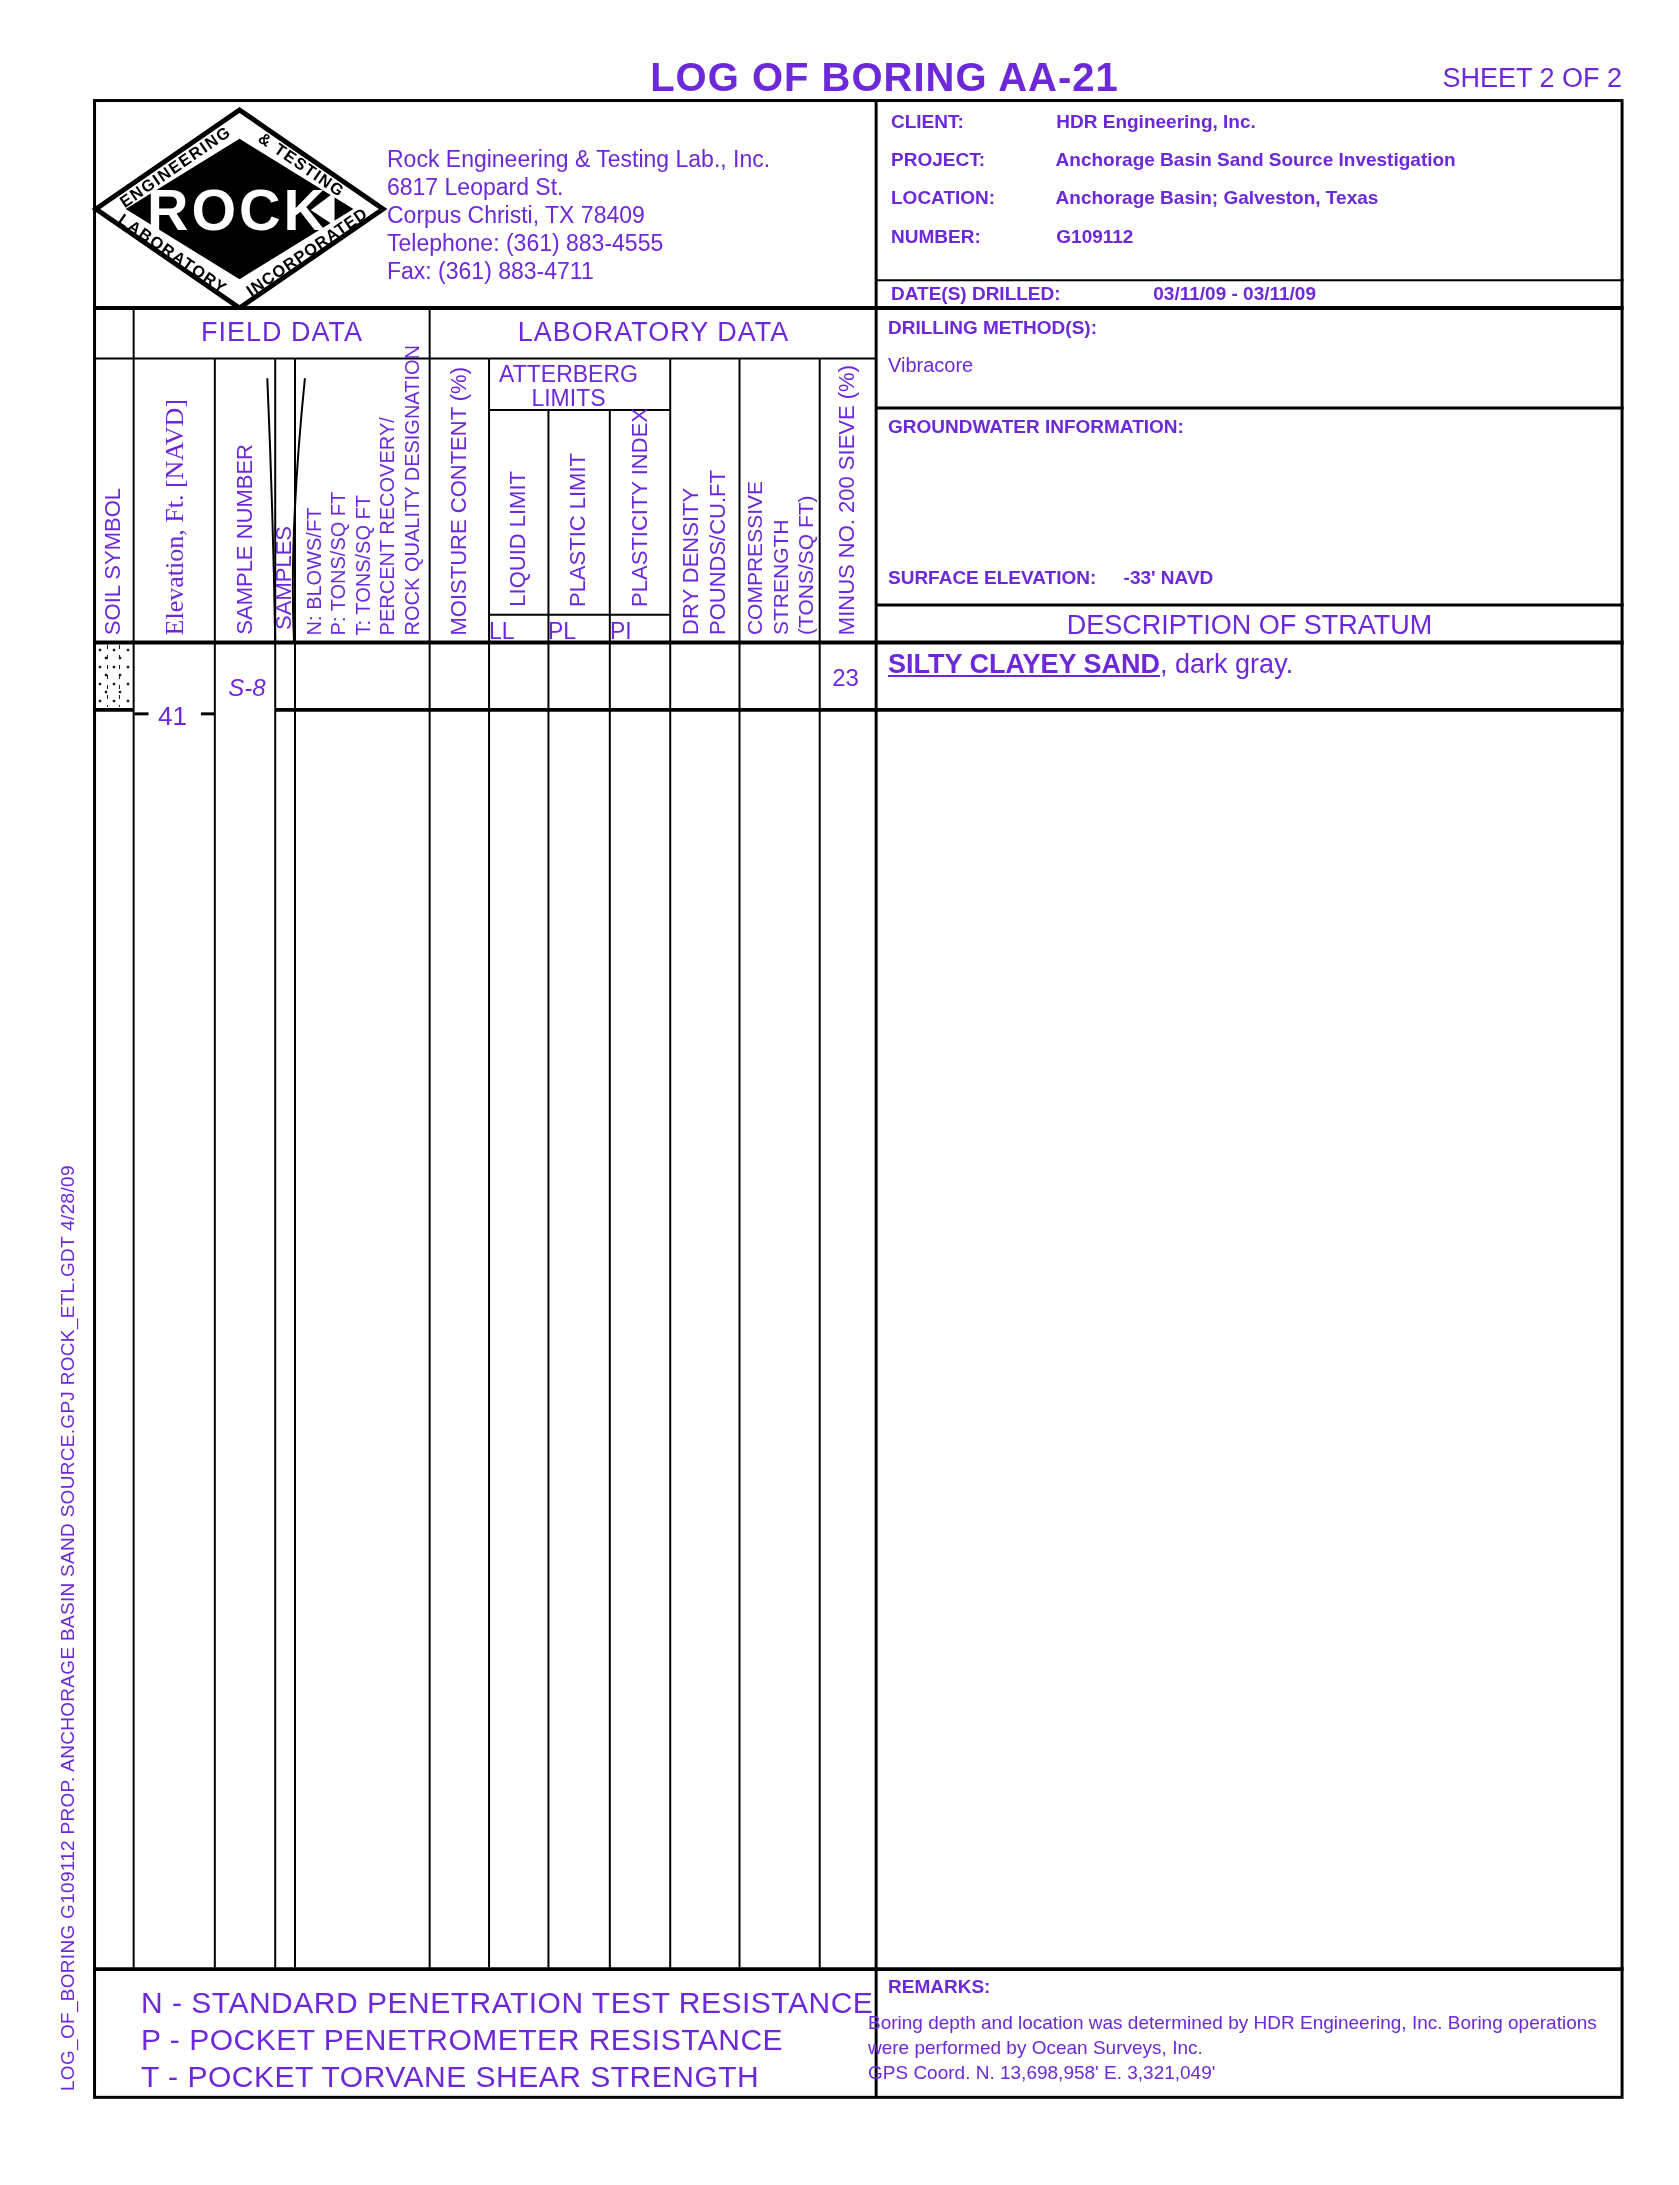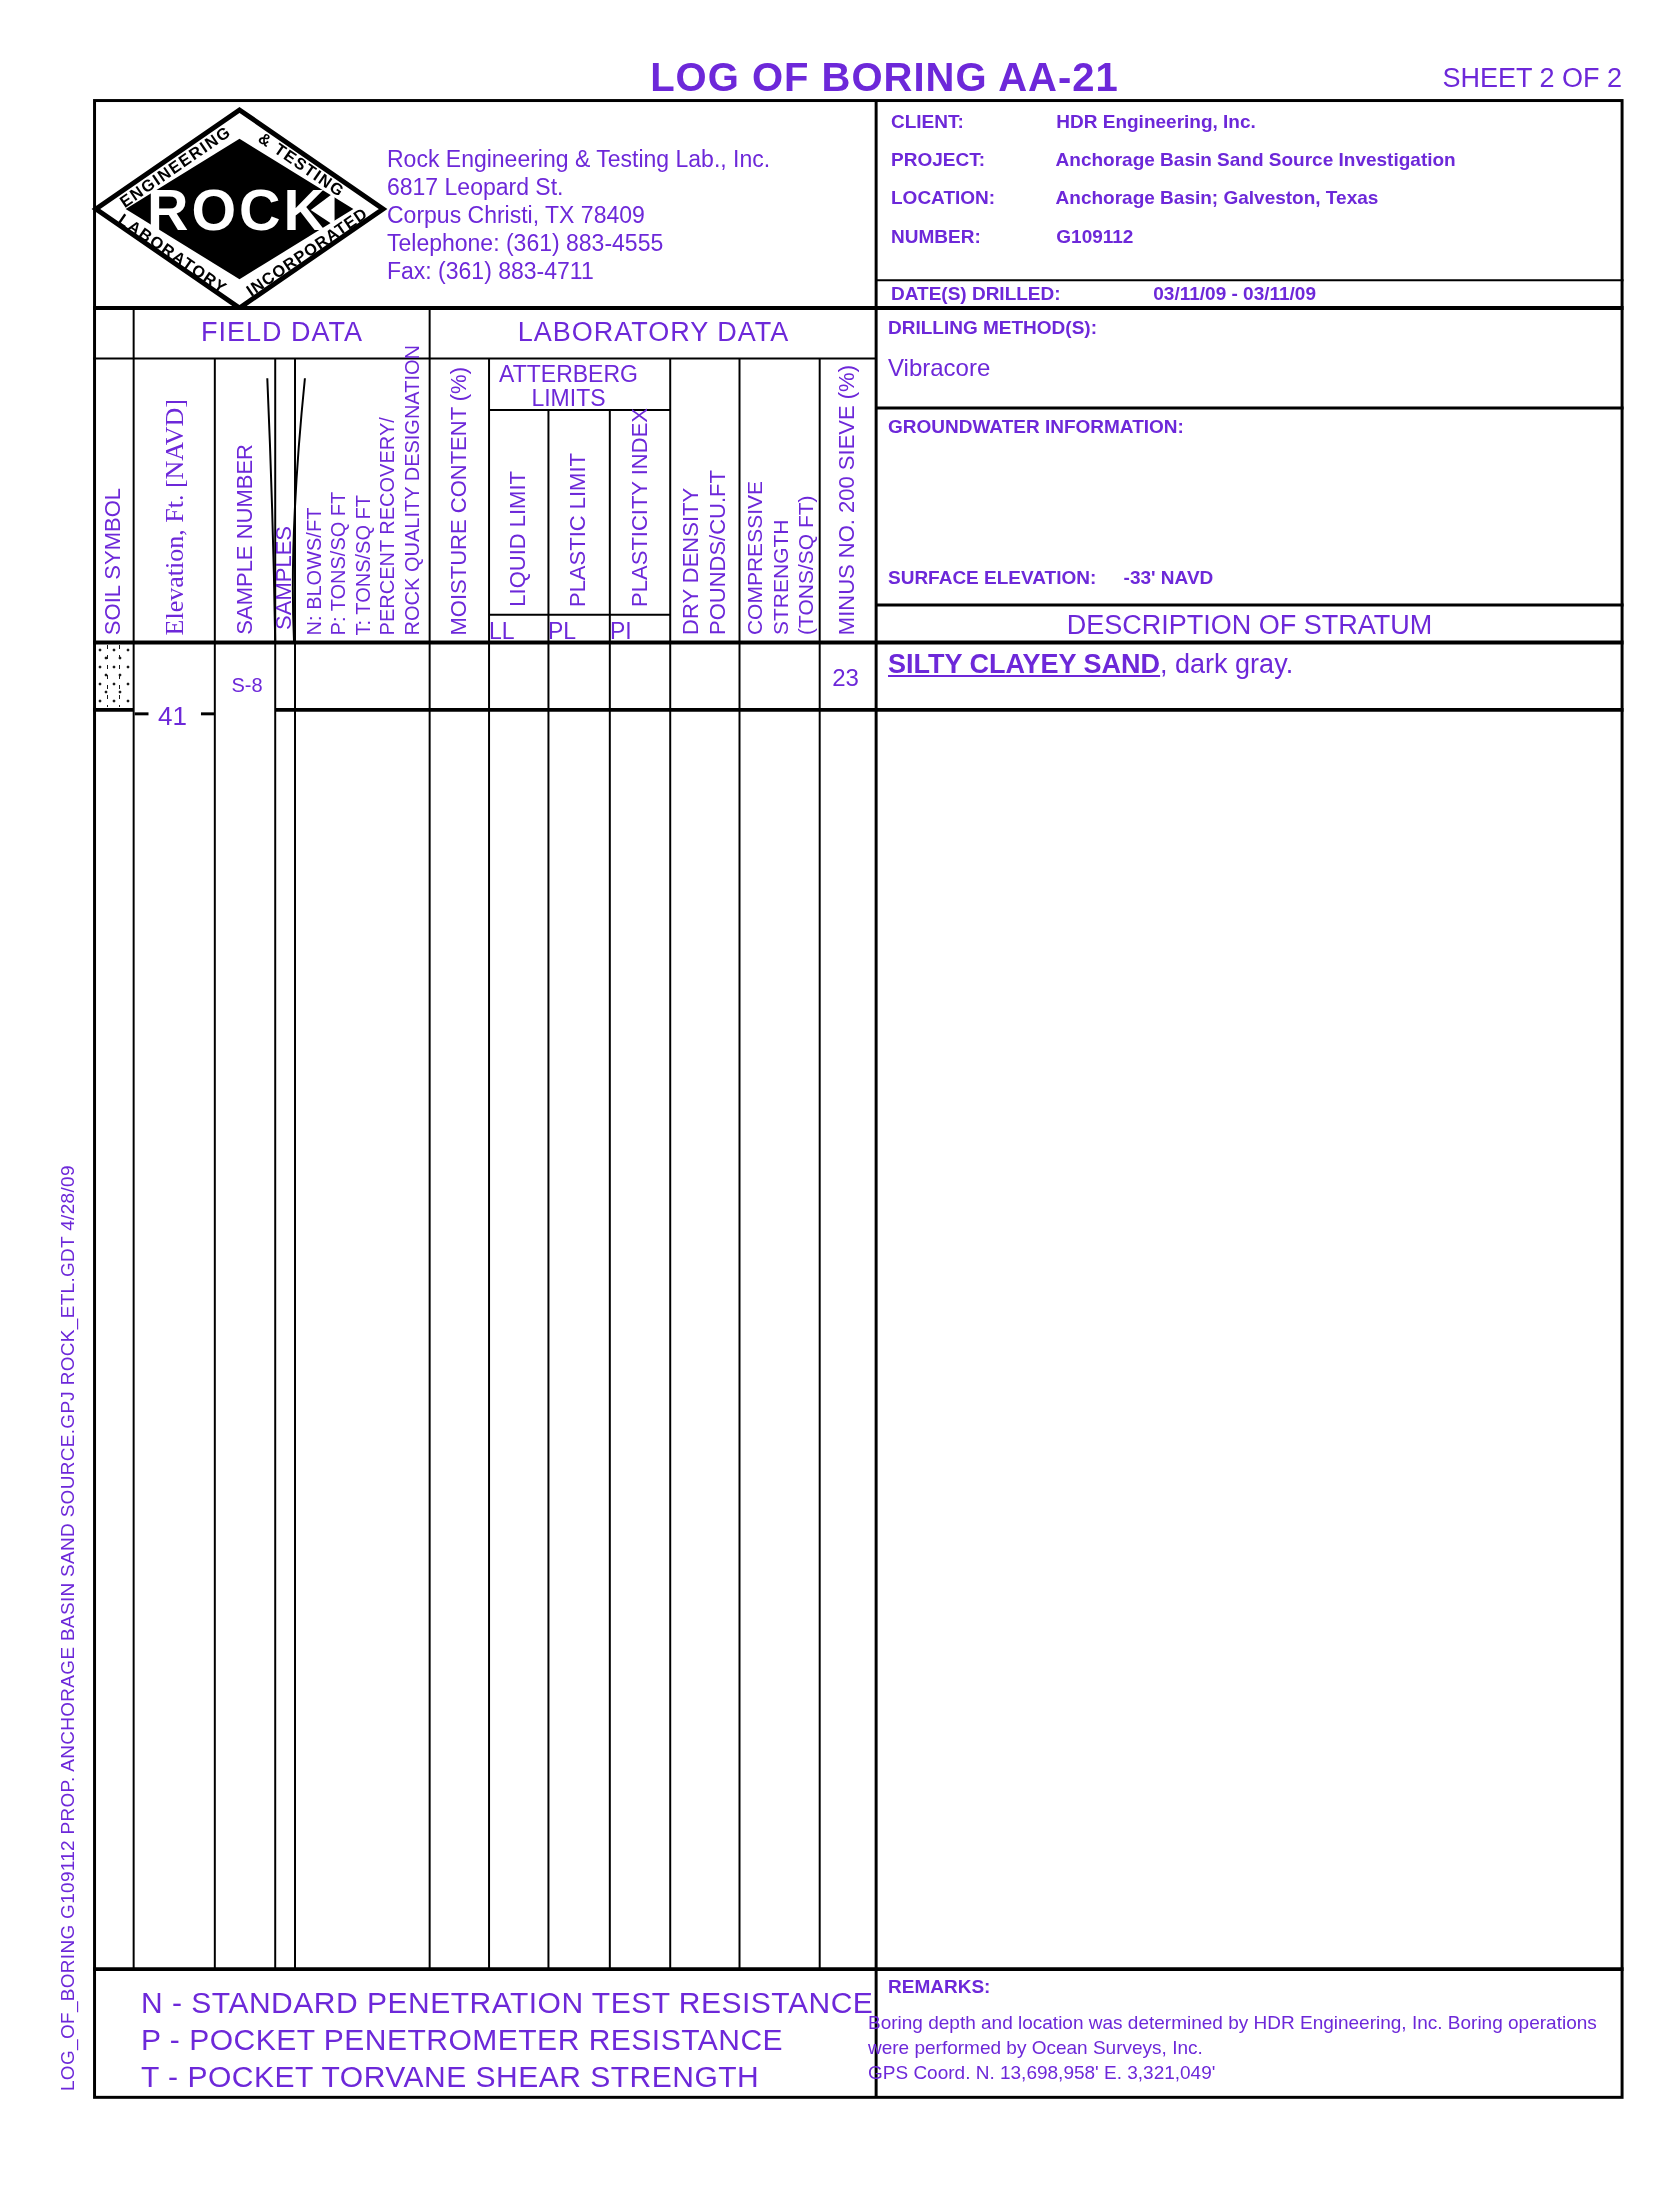--- a/index.html
+++ b/index.html
@@ -10,21 +10,21 @@
   
   .vcell{position:absolute;display:flex;justify-content:center;align-items:flex-end;}
   .vtext{writing-mode:vertical-rl;transform:rotate(180deg);font-size:22px;line-height:1.22;
          white-space:nowrap;padding:4px 0;}
   .vtext.small{font-size:20px;}
   .vtext.serif{font-family:"Liberation Serif",serif;font-size:26px;}
   .bandlbl{font-size:27px;letter-spacing:1px;}
   .lblrow{position:absolute;font-size:19px;white-space:nowrap;font-weight:bold;}
   .lblrow .lab{display:inline-block;width:160px;}
   .lblrow .lab.wide{width:257px;}
-  .small-val{font-size:24px;}
+  .small-val{font-size:20px;}
   .llcell{position:absolute;font-size:23px;text-align:left;top:618px;}
   .soil-pattern{position:absolute;left:96px;top:645px;width:36px;height:62px;
     background-color:#fff;
     background-image:
       radial-gradient(circle at 4px 5px,#1a1a1a 1.2px,transparent 1.7px),
       radial-gradient(circle at 10px 13px,#1a1a1a 1.2px,transparent 1.7px),
       repeating-linear-gradient(180deg,#1a1a1a 0 4px,transparent 4px 10px),
       repeating-linear-gradient(180deg,#1a1a1a 0 4px,transparent 4px 10px);
     background-size:14px 17px,14px 17px,1px 100%,1px 100%;
     background-position:0 0,0 0,11px 0,23px 0;
@@ -187,21 +187,21 @@
       <div>STRENGTH</div>
       <div>(TONS/SQ FT)</div>
     </div>
   </div>
   <div class="vcell" style="left:820px;top:359px;width:55px;height:280px;">
     <div class="vtext">MINUS NO. 200 SIEVE (%)</div>
   </div>
 
   <div class="soil-pattern"></div>
   <div class="abs ctr" style="left:145px;top:701px;width:55px;font-size:26px;">41</div>
-  <div class="abs ctr" style="left:215px;top:674px;width:64px;font-size:20px;">S-8</div>
+  <div class="abs ctr" style="left:215px;top:674px;width:64px;font-size:24px;font-style:italic;">S-8</div>
   <div class="abs ctr" style="left:820px;top:664px;width:51px;font-size:24px;">23</div>
 
   <div class="abs" style="left:888px;top:649px;font-size:27px;">
     <span class="stratum-name">SILTY CLAYEY SAND</span><span>, dark gray.</span>
   </div>
 
   <div class="abs" style="left:141px;top:1986px;">
     <div class="legend-line">N - STANDARD PENETRATION TEST RESISTANCE</div>
     <div class="legend-line" style="margin-top:3px;">P - POCKET PENETROMETER RESISTANCE</div>
     <div class="legend-line" style="margin-top:3px;">T - POCKET TORVANE SHEAR STRENGTH</div>

